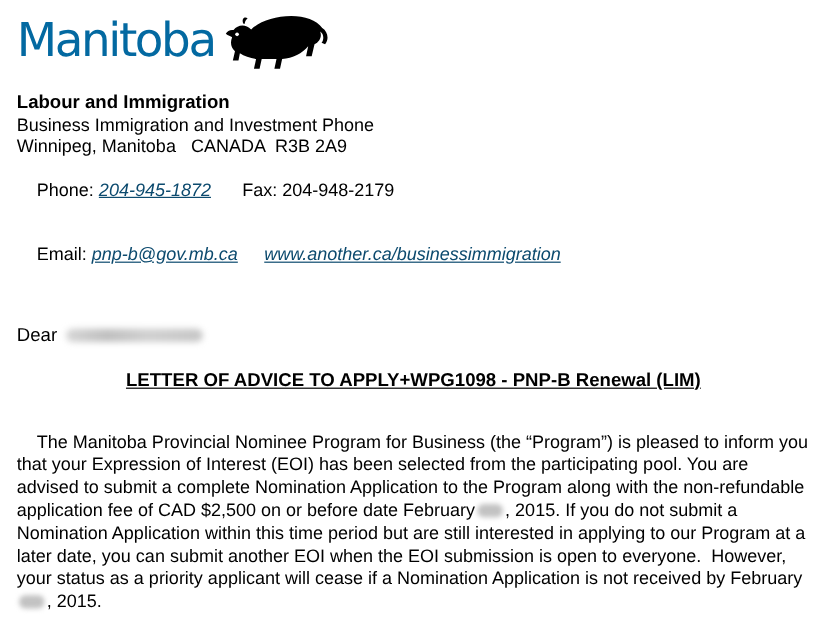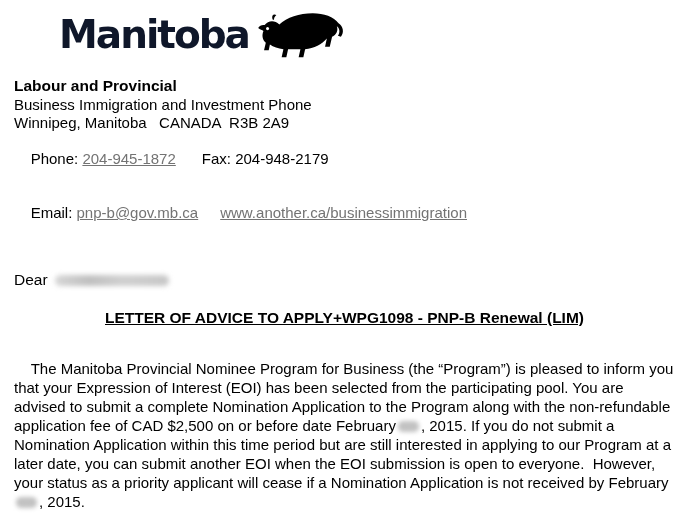--- a/index.html
+++ b/index.html
@@ -8,29 +8,29 @@
     width:687px; height:530px; overflow:hidden;
     font-family:"Liberation Sans", sans-serif;
     color:#000;
   }
   .page { width:687px; height:530px; padding:8px 12px 0 14px; background:#fff; }
 
   
   .logo-row { display:flex; align-items:flex-start; height:58px; margin-bottom:10px; }
   .wordmark {
     font-family:"DejaVu Sans", sans-serif;
-    font-weight:bold; font-size:39px; line-height:54px;
-    color:#0f172a; letter-spacing:-2px;margin-left:45px;
+    font-weight:normal; font-size:39px; line-height:54px;
+    color:#0369a1; letter-spacing:-2px;
   }
   .bison-svg { width:88px; height:52px; margin-left:8px; margin-top:4px; }
 
   
   .dept { font-weight:bold; font-size:15.5px; line-height:20px; }
   .addr-line { font-size:15px; line-height:18px; white-space:pre-wrap; }
-  a.link { color:#737373; text-decoration:underline; cursor:pointer; }
+  a.link { color:#0c4a6e; text-decoration:underline; cursor:pointer;font-style:italic; }
   .fax-gap { margin-left:26px; }
   .web-gap { margin-left:22px; }
 
   
   .salutation { margin-top:30px; font-size:15.5px; line-height:19px; }
   .blur-name {
     display:inline-block; width:114px; height:11px; margin-left:7px;
     border-radius:6px; vertical-align:-1px;
     background:linear-gradient(90deg,#d6d6d6,#bfbfbf 30%,#d0d0d0 60%,#c6c6c6);
     filter:blur(2.5px);
@@ -71,21 +71,21 @@
         C141,26 142,34 138,39
         L143,41
         C149,34 147,23 139,18
         C131,7 114,1 95,1
         C72,1 51,8 38,20 Z"></path>
       <path fill="#000" d="M27,12 C24,5 28,1 33,4 C30,7 29,9 29,12 Z"></path>
       <circle cx="18" cy="27" r="2.6" fill="#fff"></circle>
     </svg>
   </div>
 
-  <div class="dept">Labour and Provincial</div>
+  <div class="dept">Labour and Immigration</div>
   <div class="addr-line">Business Immigration and Investment Phone</div>
   <div class="addr-line">Winnipeg, Manitoba   CANADA  R3B 2A9</div>
   <div class="addr-line">
     <span>Phone: </span><a class="link">204-945-1872</a><span class="fax-gap">Fax: 204-948-2179</span>
   </div>
   <div class="addr-line">
     <span>Email: </span><a class="link">pnp-b@gov.mb.ca</a><a class="link web-gap">www.another.ca/businessimmigration</a>
   </div>
 
   <div class="salutation">

